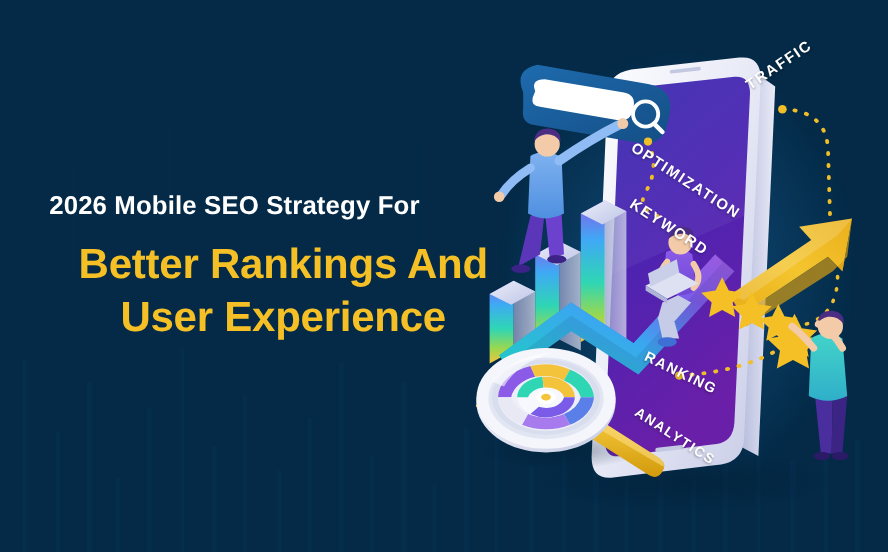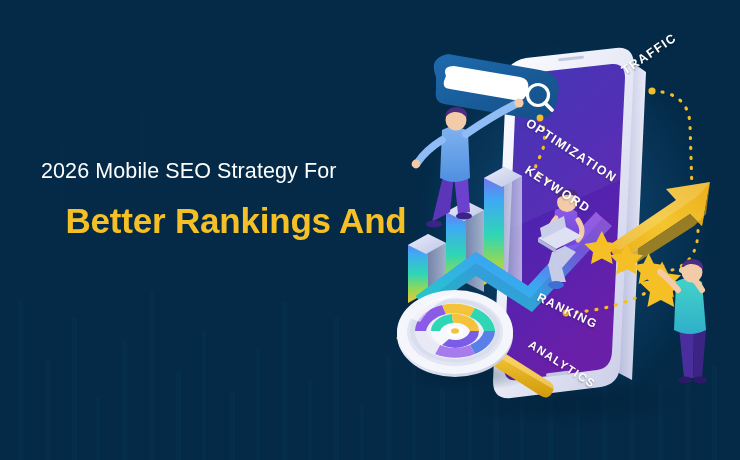--- a/index.html
+++ b/index.html
@@ -28,21 +28,21 @@
 
   
   .copy {
     position:absolute;
     left:41px; top:158px;
     width:390px;
     z-index:40;
   }
   .eyebrow {
     font-size:21.5px;
-    font-weight:400;
+    font-weight:700;
     color:#ffffff;
     letter-spacing:.1px;
     line-height:1.25;
     white-space:nowrap;
   }
   .headline {
     margin-top:14px;
     font-size:35px;
     font-weight:700;
     color:#F5C025;
@@ -115,20 +115,21 @@
       <rect x="140" y="108" width="4" height="70" opacity=".5"></rect>
       <rect x="300" y="60" width="4" height="80" opacity=".4"></rect>
       <rect x="348" y="120" width="4" height="96" opacity=".4"></rect>
     </g>
   </svg>
 
   <div class="copy">
     <div class="eyebrow">2026 Mobile SEO Strategy For</div>
     <div class="headline">
       <span class="l1">Better Rankings And</span>
+      <span class="l2">User Experience</span>
     </div>
   </div>
 
   <div class="art">
   <svg viewBox="0 0 360 460" xmlns="http://www.w3.org/2000/svg">
     <defs>
       <linearGradient id="scr" x1="0" y1="0" x2=".35" y2="1">
         <stop offset="0" stop-color="#3B2DB0"></stop>
         <stop offset=".45" stop-color="#4A24B2"></stop>
         <stop offset="1" stop-color="#6A1FA8"></stop>

